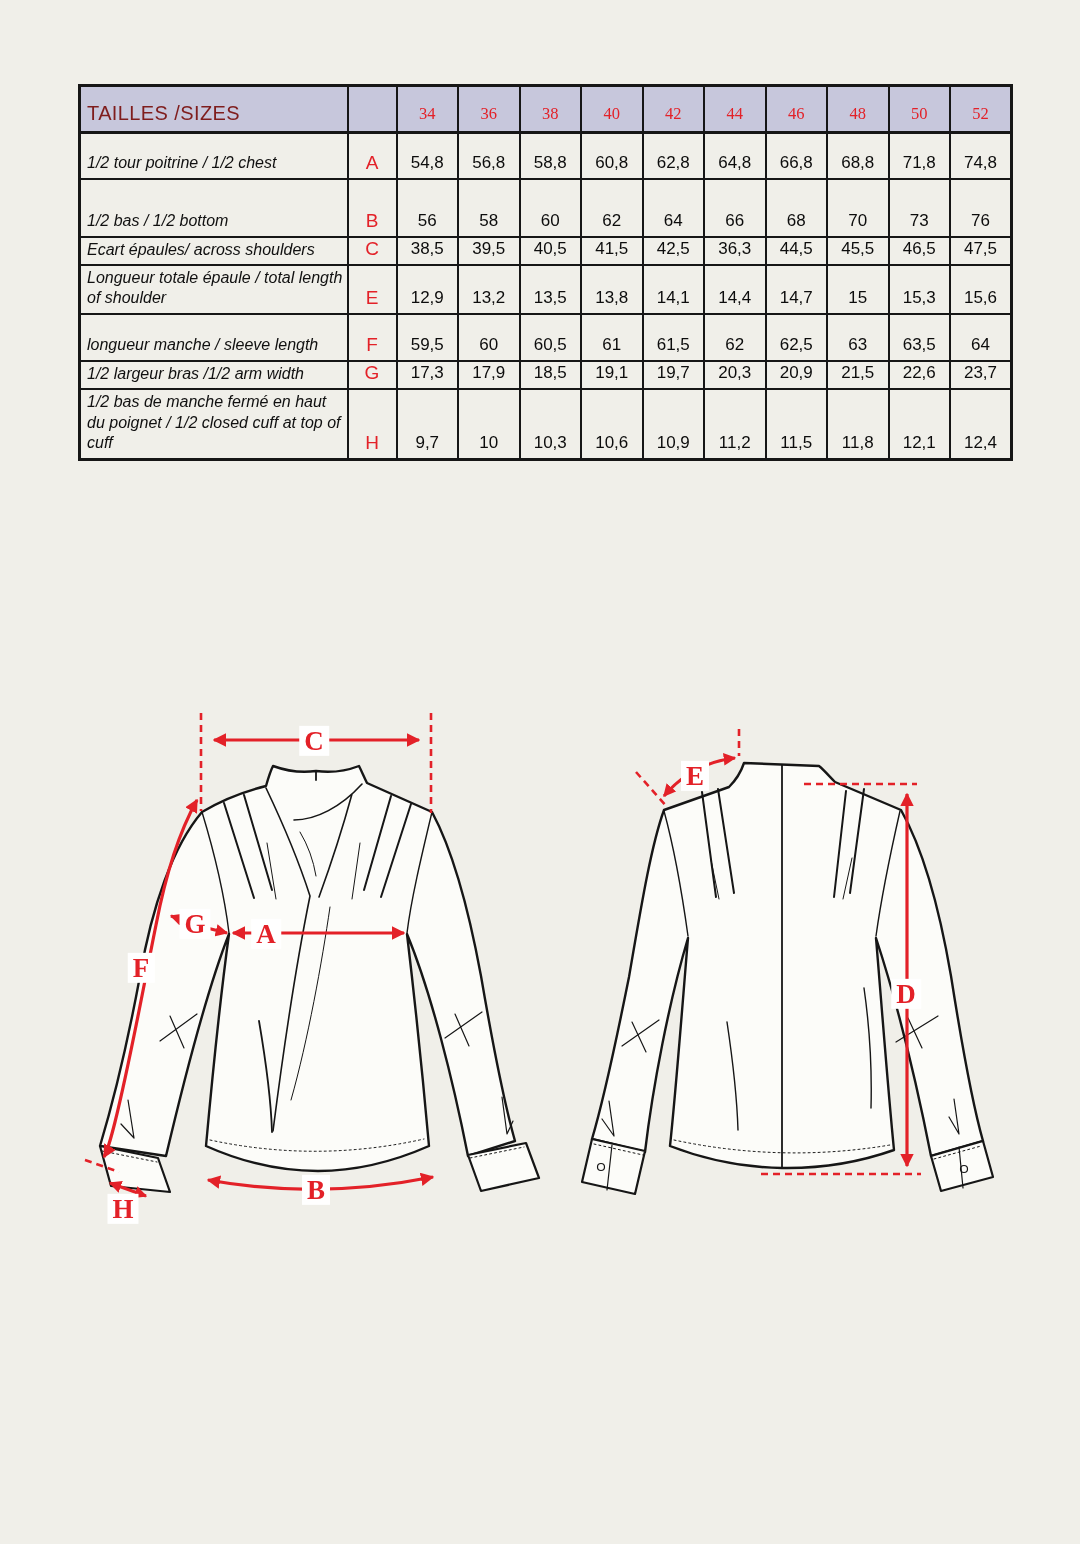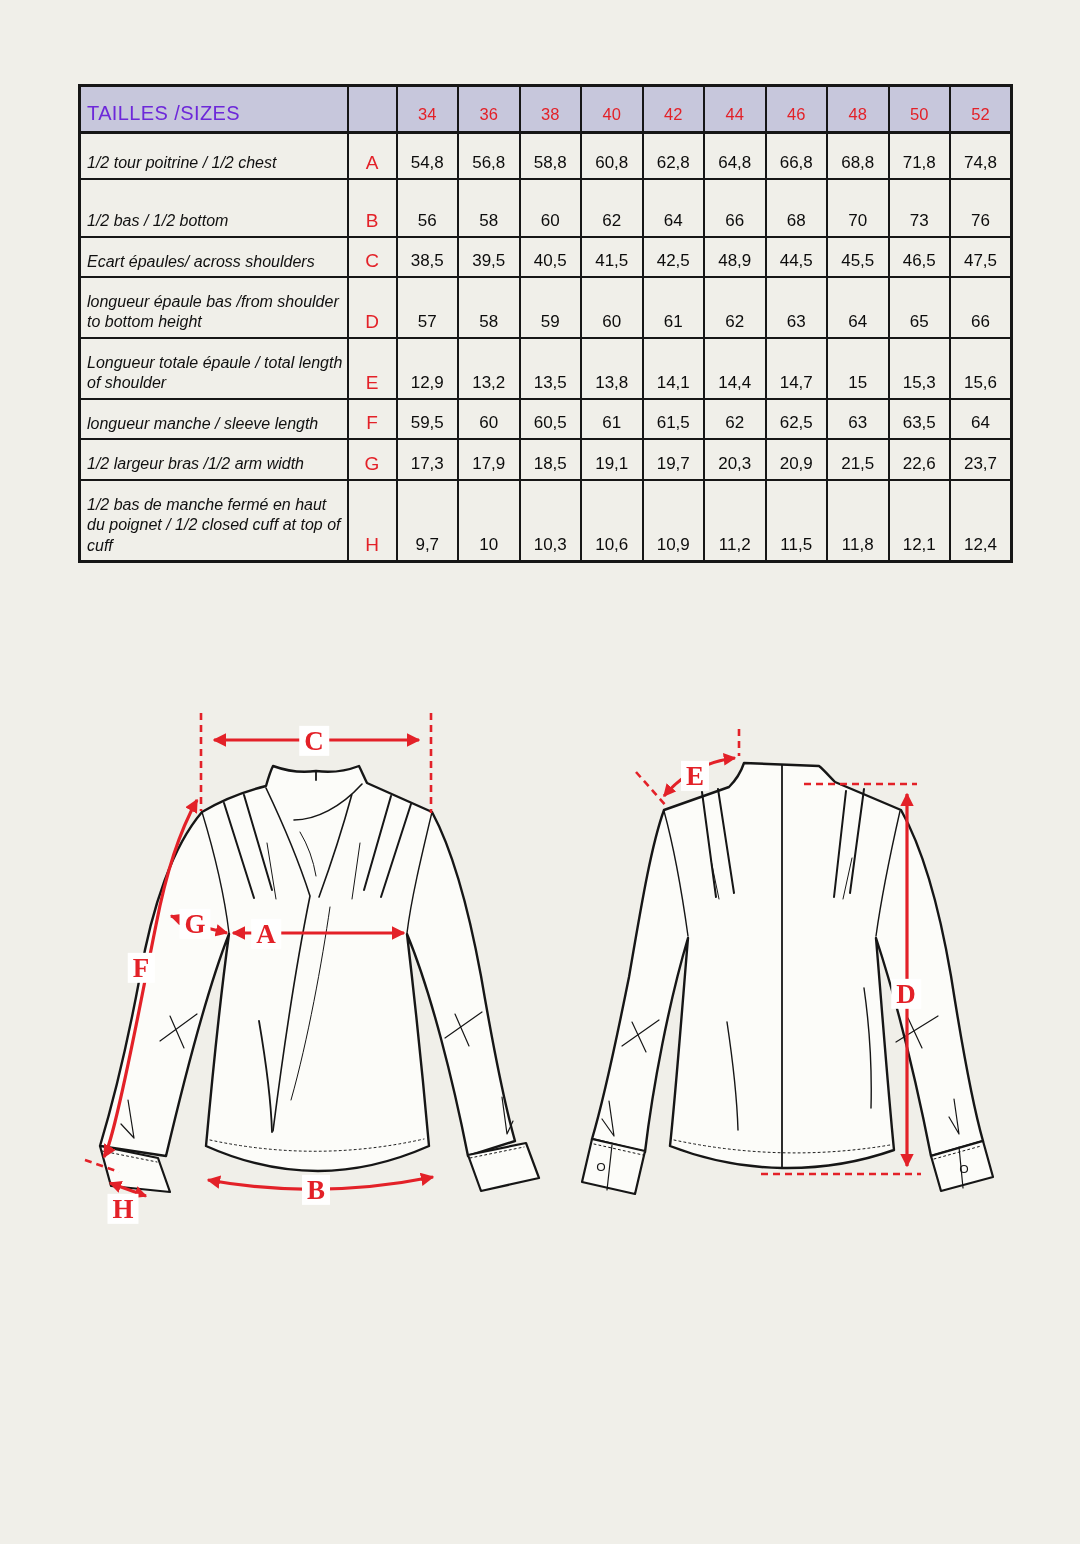--- a/index.html
+++ b/index.html
@@ -27,36 +27,36 @@
   }
   .size-table th,.size-table td{
     border:2px solid var(--ink);
     vertical-align:bottom;
     overflow:hidden;
   }
   .size-table thead tr{height:47px;background:var(--lav);}
   .size-table thead th{border-bottom:3px solid var(--ink);font-weight:400;}
   .title-cell{
     text-align:left;font-size:20px;letter-spacing:.4px;
-    padding:0 2px 6px 6px;color:#6d28d9;
+    padding:0 2px 6px 6px;color:#7f1d1d;
   }
   .size-col{
-    color:var(--red);font-size:16.5px;text-align:center;padding-bottom:7px;
+    color:var(--red);font-size:16.5px;text-align:center;padding-bottom:7px;font-family:Liberation Serif, serif;
   }
   tbody tr:nth-child(1){height:46px;}
   tbody tr:nth-child(2){height:58px;}
   tbody tr:nth-child(3){height:26px;}
   tbody tr:nth-child(4){height:44px;}
   tbody tr:nth-child(5){height:47px;}
   tbody tr:nth-child(6){height:28px;}
   tbody tr:nth-child(7){height:25px;}
   tbody tr:nth-child(8){height:46px;margin-top:17px;}
   .label-cell{
     font-style:italic;font-size:16px;line-height:1.28;
-    text-align:left;padding:14px 2px 4px 6px;color:#101010;
+    text-align:left;padding:2px 2px 4px 6px;color:#101010;
   }
   .letter-cell{
     color:var(--red);font-size:19px;text-align:center;padding-bottom:4px;
   }
   .value-cell{
     font-size:17px;text-align:center;padding-bottom:5px;color:#0c0c0c;
   }
   
   svg.diagram{position:absolute;left:0;top:0;}
   .marker{
@@ -126,39 +126,25 @@
           <td class="value-cell">76</td>
         </tr>
         <tr>
           <td class="label-cell">Ecart épaules/ across shoulders</td>
           <td class="letter-cell">C</td>
           <td class="value-cell">38,5</td>
           <td class="value-cell">39,5</td>
           <td class="value-cell">40,5</td>
           <td class="value-cell">41,5</td>
           <td class="value-cell">42,5</td>
-          <td class="value-cell">48,9</td>
+          <td class="value-cell">36,3</td>
           <td class="value-cell">44,5</td>
           <td class="value-cell">45,5</td>
           <td class="value-cell">46,5</td>
           <td class="value-cell">47,5</td>
-        </tr>
-        <tr>
-          <td class="label-cell">longueur épaule bas  /from shoulder to bottom height</td>
-          <td class="letter-cell">D</td>
-          <td class="value-cell">57</td>
-          <td class="value-cell">58</td>
-          <td class="value-cell">59</td>
-          <td class="value-cell">60</td>
-          <td class="value-cell">61</td>
-          <td class="value-cell">62</td>
-          <td class="value-cell">63</td>
-          <td class="value-cell">64</td>
-          <td class="value-cell">65</td>
-          <td class="value-cell">66</td>
         </tr>
         <tr>
           <td class="label-cell">Longueur totale épaule / total length of shoulder</td>
           <td class="letter-cell">E</td>
           <td class="value-cell">12,9</td>
           <td class="value-cell">13,2</td>
           <td class="value-cell">13,5</td>
           <td class="value-cell">13,8</td>
           <td class="value-cell">14,1</td>
           <td class="value-cell">14,4</td>

